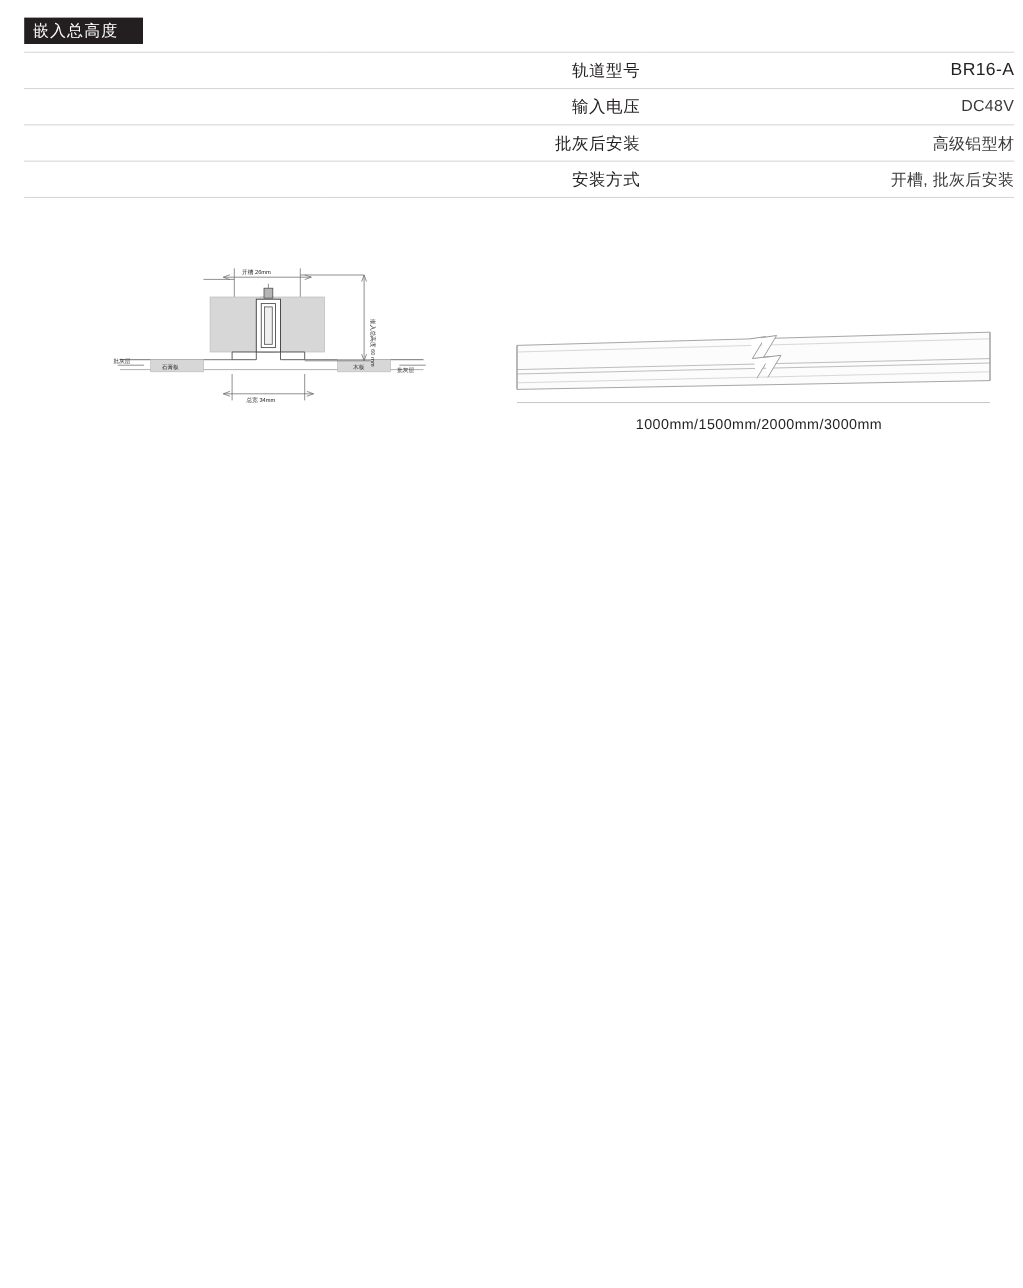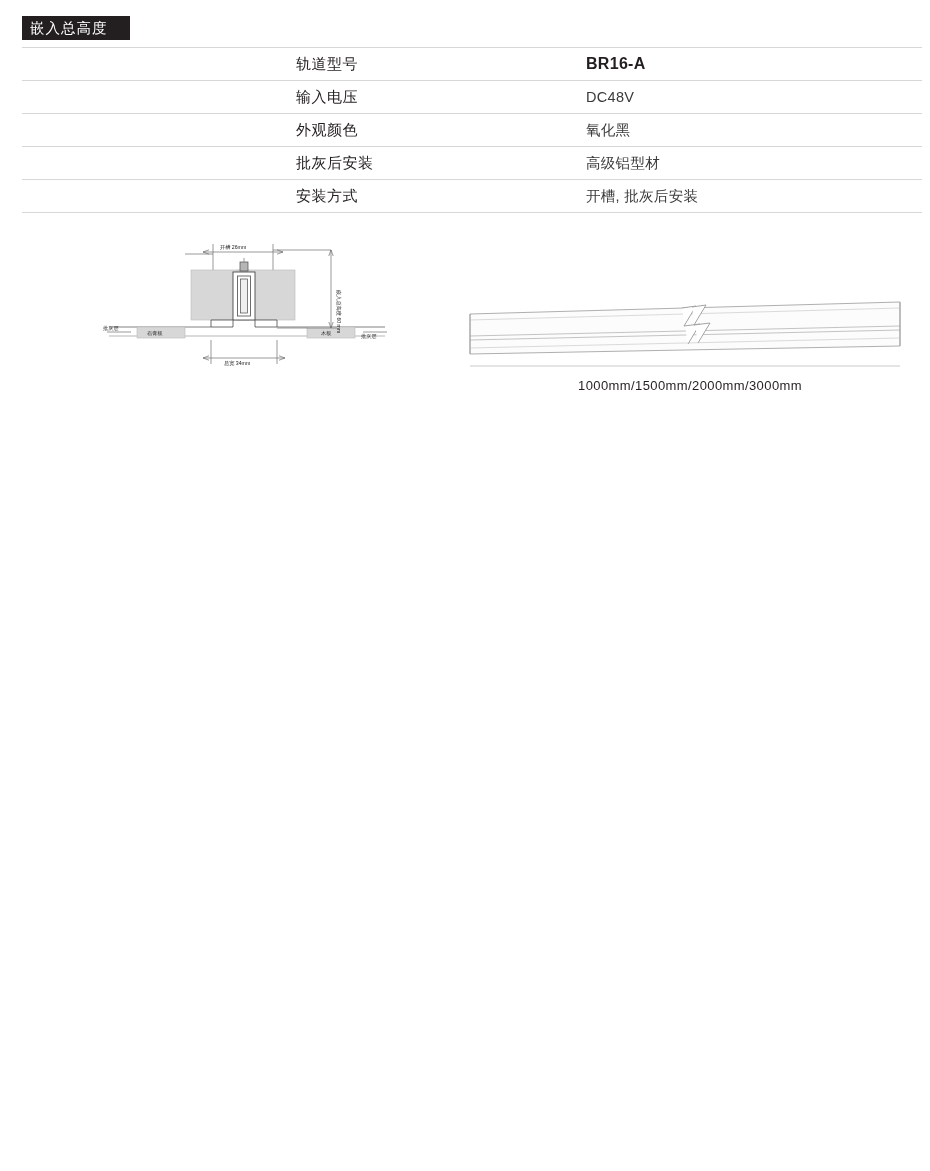--- a/index.html
+++ b/index.html
@@ -36,20 +36,21 @@
   
   .spec-table {
     position: absolute;
     left: 22px;
     top: 47px;
     width: 900px;
     border-collapse: collapse;
   }
   .spec-table tr {
     height: 33px;
+    text-align: right;
   }
   .spec-table td {
     border-bottom: 1px solid #d7d7d7;
     padding: 0;
     vertical-align: middle;
   }
   .spec-table tr:first-child td {
     border-top: 1px solid #d7d7d7;
   }
   .spec-table tr:last-child td {
@@ -67,21 +68,21 @@
   }
   td.sp-value {
     font-size: 14.5px;
     color: #3a3a3a;
     letter-spacing: 0.3px;
   }
   .sp-label-inner { padding-left: 4px; }
   .sp-value-inner { padding-left: 4px; }
 
   
-  .spec-table tr:first-child td.sp-value { font-size: 16px; color:#231f20;font-weight:bold; }
+  .spec-table tr:first-child td.sp-value { font-size: 16px; color:#231f20; }
 
   
   .figures {
     position: absolute;
     left: 0;
     top: 228px;
     width: 930px;
     height: 190px;
   }
 
@@ -134,29 +135,20 @@
         <div class="sp-value-inner">BR16-A</div>
       </td>
     </tr>
     <tr>
       <td class="sp-pad"></td>
       <td class="sp-label">
         <div class="sp-label-inner">输入电压</div>
       </td>
       <td class="sp-value">
         <div class="sp-value-inner">DC48V</div>
-      </td>
-    </tr>
-    <tr>
-      <td class="sp-pad"></td>
-      <td class="sp-label">
-        <div class="sp-label-inner">外观颜色</div>
-      </td>
-      <td class="sp-value">
-        <div class="sp-value-inner">氧化黑</div>
       </td>
     </tr>
     <tr>
       <td class="sp-pad"></td>
       <td class="sp-label">
         <div class="sp-label-inner">批灰后安装</div>
       </td>
       <td class="sp-value">
         <div class="sp-value-inner">高级铝型材</div>
       </td>

